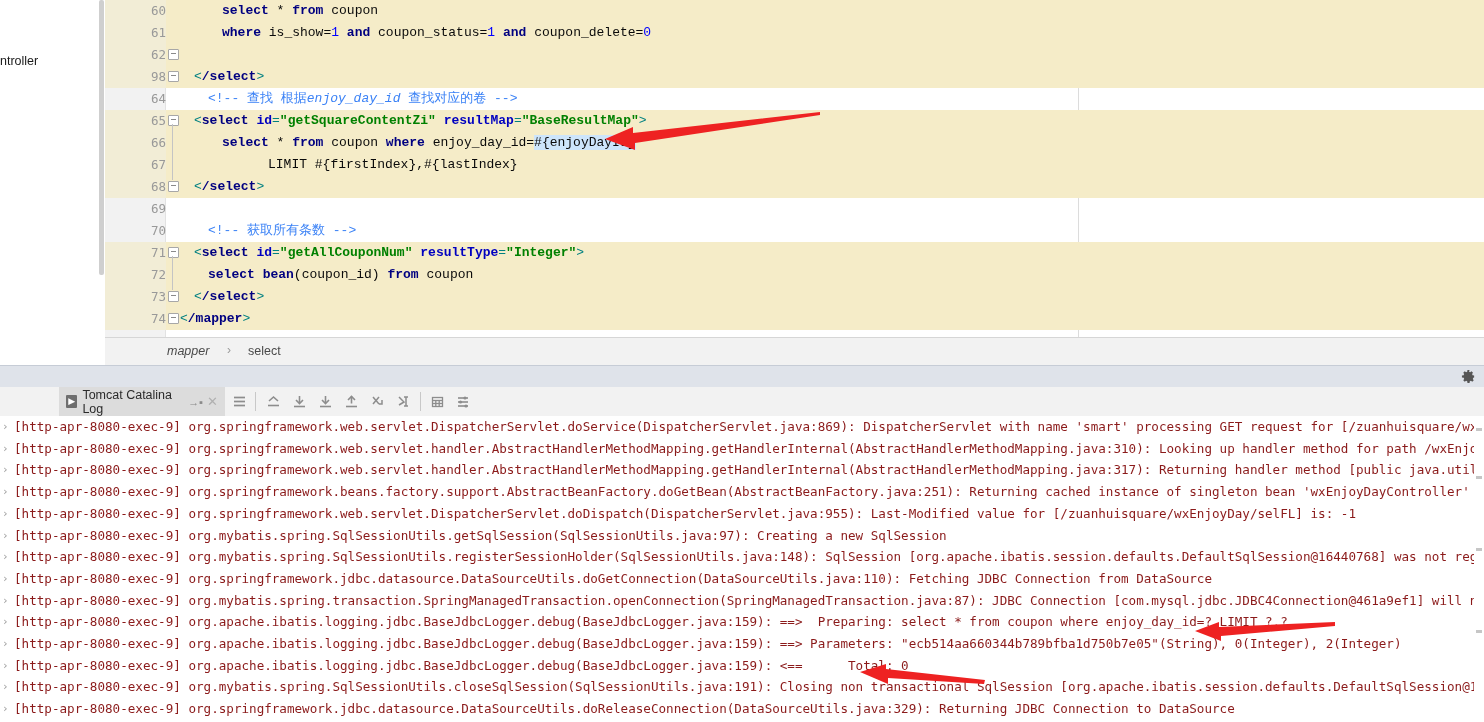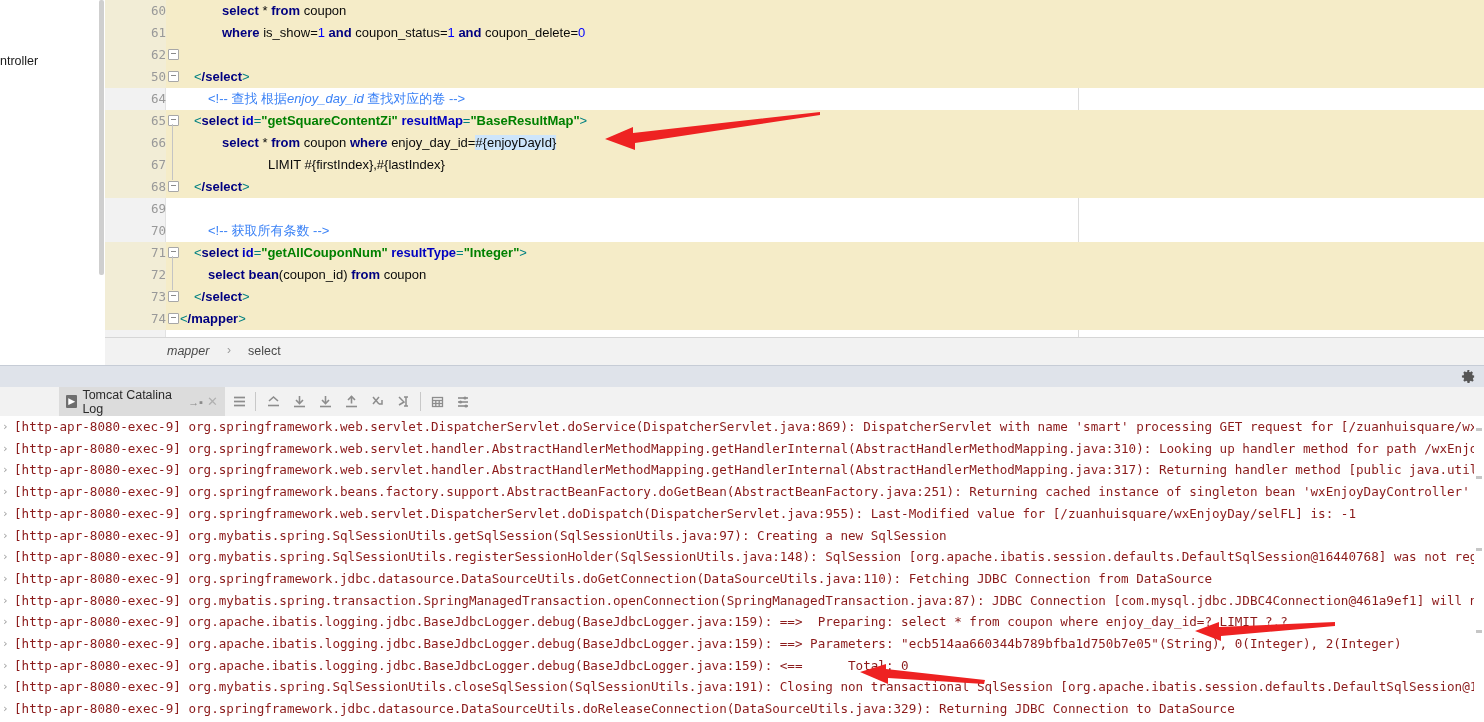--- a/index.html
+++ b/index.html
@@ -32,21 +32,21 @@
   .row .hlbg.gut{left:0;width:61px;background:#f2edd6;}
   .row.cur .curbg{position:absolute;left:0;right:0;top:0;height:22px;background:#fdf6dd;}
 
   .lnum{position:absolute;left:0;width:42px;text-align:right;
         font-family:"DejaVu Sans Mono","Liberation Mono",monospace;font-size:12.5px;color:#999;margin-left:19px;}
   .fold{position:absolute;left:62px;width:12px;height:22px;}
   .fold-box{position:absolute;left:1px;top:5px;width:9px;height:9px;border:1px solid #a7a7a7;background:#fff;border-radius:1px;}
   .fold-box:after{content:"";position:absolute;left:2px;top:3px;width:5px;height:1px;background:#8a8a8a;}
 
   .codetext{position:absolute;left:0;top:0;height:22px;white-space:pre;
-            font-family:Liberation Sans, sans-serif;font-size:13px;color:#0a0a0a;}
+            font-family:Liberation Mono, monospace;font-size:13px;color:#0a0a0a;}
   .kw{color:#000080;font-weight:bold;}
   .tag{color:#000080;font-weight:bold;}
   .punct{color:#008080;}
   .attr{color:#0000c0;font-weight:bold;}
   .str{color:#008000;font-weight:bold;}
   .num{color:#0000ff;}
   .cmt{color:#3b82f6;font-style:normal;}
   .sel{background:#cde5fb;}
 
   
@@ -119,21 +119,21 @@
             <div class="hlbg gut"></div>
             <div class="hlbg"></div>
             <span class="lnum">62</span>
             <span class="fold">
               <span class="fold-box"></span>
             </span>
           </div>
           <div class="row hl" style="top: 66px;">
             <div class="hlbg gut"></div>
             <div class="hlbg"></div>
-            <span class="lnum">50</span>
+            <span class="lnum">98</span>
             <span class="fold">
               <span class="fold-box"></span>
             </span>
             <span class="codetext" style="left: 89px;"><span class="punct">&lt;</span><span class="tag">/select</span><span class="punct">&gt;</span></span>
           </div>
           <div class="row" style="top: 88px;">
             <span class="lnum">64</span>
             <span class="codetext" style="left: 103px;"><span class="cmt">&lt;!-- 查找 根据</span><span class="cmt" style="font-style: italic;">enjoy_day_id</span><span class="cmt"> 查找对应的卷 --&gt;</span></span>
           </div>
           <div class="row hl" style="top: 110px;">

